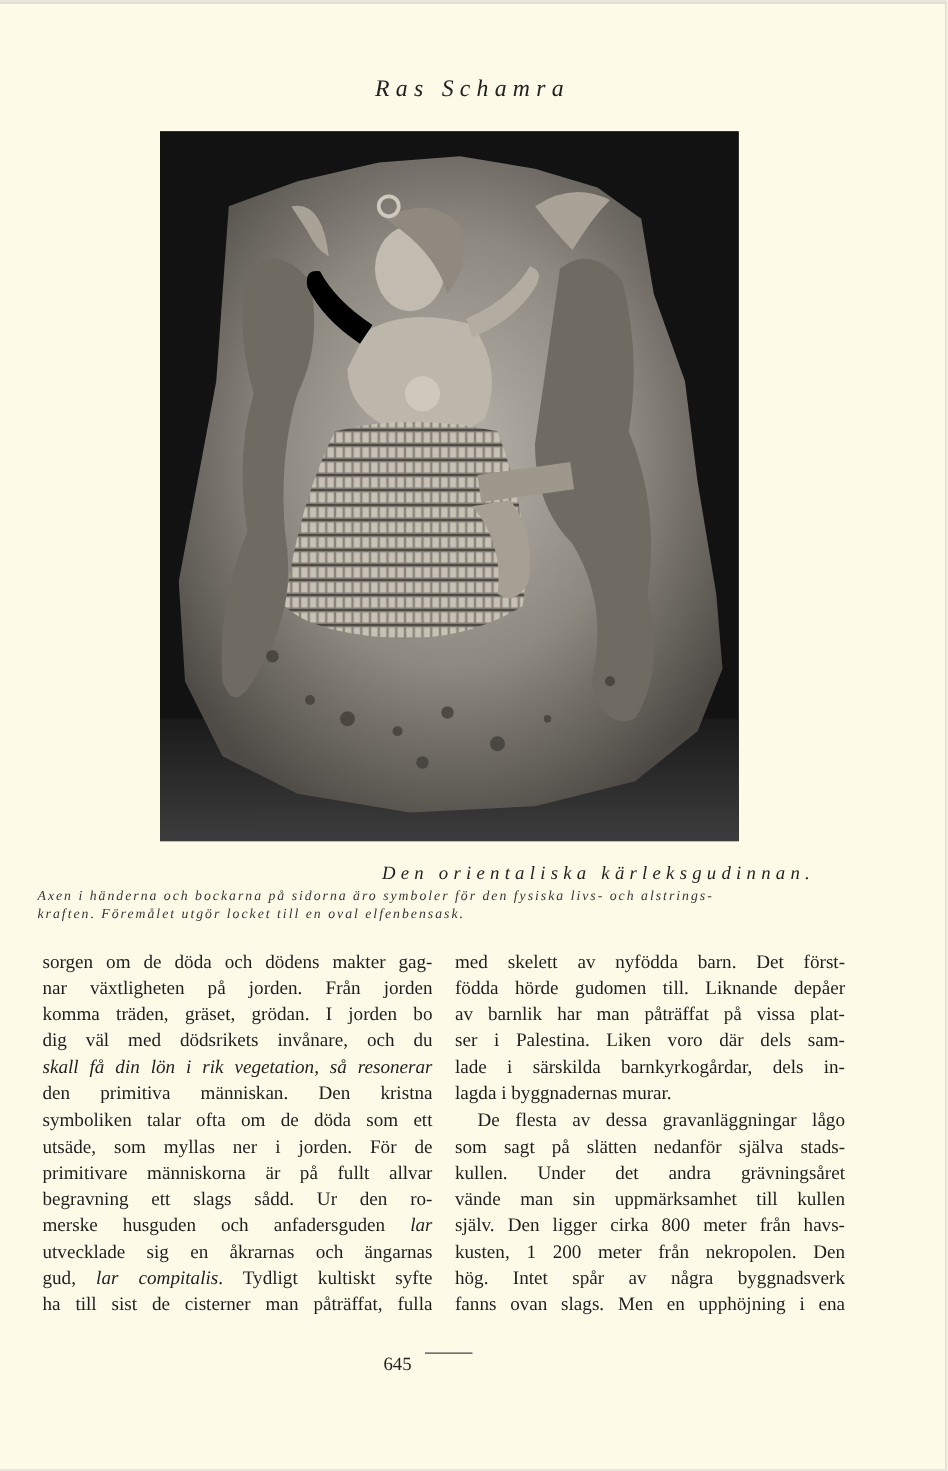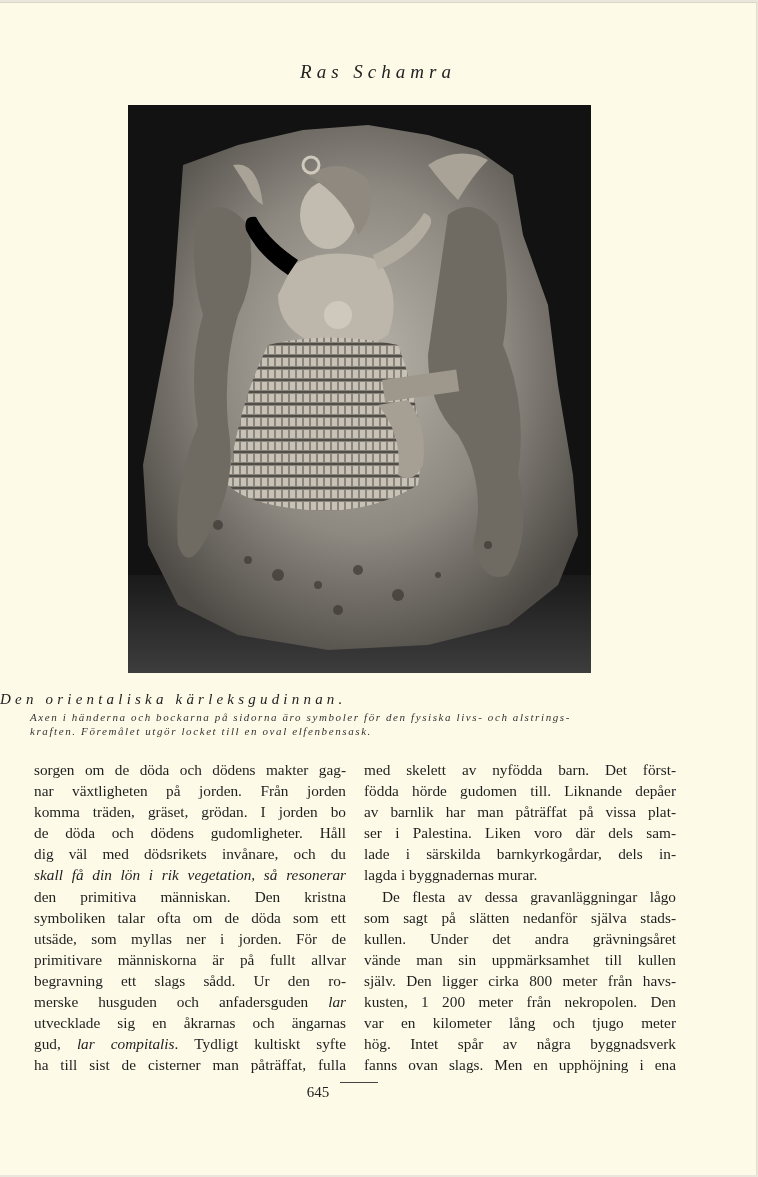--- a/index.html
+++ b/index.html
@@ -21,21 +21,21 @@
     font-size: 19px; letter-spacing: 5px; color: #222;
   }
   .plate {
     position: absolute; left: 128px; top: 102px;
     width: 463px; height: 568px;
     background: #121212; overflow: hidden;
   }
   .plate svg { display: block; }
   .caption-title {
     position: absolute; top: 688px; left: 0; width: 652px;
-    text-align: left; font-style: italic;
+    text-align: right; font-style: italic;
     font-size: 15px; letter-spacing: 4.2px; color: #222;
   }
   .caption-text {
     position: absolute; top: 707px; left: 30px; width: 700px;
     text-align: left; font-style: italic;
     font-size: 11px; letter-spacing: 1.6px; line-height: 14px; color: #333;
   }
   .col {
     position: absolute; top: 756px;
     width: 312px; font-size: 15.3px; line-height: 21.1px;
@@ -124,21 +124,20 @@
   <div class="caption-title">Den orientaliska kärleksgudinnan.</div>
   <div class="caption-text">
     <div>Axen i händerna och bockarna på sidorna äro symboler för den fysiska livs- och alstrings-</div>
     <div>kraften. Föremålet utgör locket till en oval elfenbensask.</div>
   </div>
 
   <div class="col left">
     <span class="line" style="white-space: normal; height: 21.1px; overflow: hidden;">sorgen om de döda och dödens makter gag-</span>
     <span class="line" style="white-space: normal; height: 21.1px; overflow: hidden;">nar växtligheten på jorden. Från jorden</span>
     <span class="line" style="white-space: normal; height: 21.1px; overflow: hidden;">komma träden, gräset, grödan. I jorden bo</span>
-    <span class="line" style="white-space: normal; height: 21.1px; overflow: hidden;">de döda och dödens gudomligheter. Håll</span>
     <span class="line" style="white-space: normal; height: 21.1px; overflow: hidden;">dig väl med dödsrikets invånare, och du</span>
     <span class="line" style="white-space: normal; height: 21.1px; overflow: hidden; font-style: italic;">skall få din lön i rik vegetation, så resonerar</span>
     <span class="line" style="white-space: normal; height: 21.1px; overflow: hidden;">den primitiva människan. Den kristna</span>
     <span class="line" style="white-space: normal; height: 21.1px; overflow: hidden;">symboliken talar ofta om de döda som ett</span>
     <span class="line" style="white-space: normal; height: 21.1px; overflow: hidden;">utsäde, som myllas ner i jorden. För de</span>
     <span class="line" style="white-space: normal; height: 21.1px; overflow: hidden;">primitivare människorna är på fullt allvar</span>
     <span class="line" style="white-space: normal; height: 21.1px; overflow: hidden;">begravning ett slags sådd. Ur den ro-</span>
     <span class="line" style="white-space: normal; height: 21.1px; overflow: hidden;"><span>merske husguden och anfadersguden </span><i>lar</i></span>
     <span class="line" style="white-space: normal; height: 21.1px; overflow: hidden; font-family: Liberation Serif, serif;">utvecklade sig en åkrarnas och ängarnas</span>
     <span class="line" style="white-space: normal; height: 21.1px; overflow: hidden;"><span>gud, </span><i>lar compitalis</i><span>. Tydligt kultiskt syfte</span></span>
@@ -151,20 +150,19 @@
     <span class="line" style="white-space: normal; height: 21.1px; overflow: hidden;">av barnlik har man påträffat på vissa plat-</span>
     <span class="line" style="white-space: normal; height: 21.1px; overflow: hidden;">ser i Palestina. Liken voro där dels sam-</span>
     <span class="line" style="white-space: normal; height: 21.1px; overflow: hidden;">lade i särskilda barnkyrkogårdar, dels in-</span>
     <span class="line last">lagda i byggnadernas murar.</span>
     <span class="line indent" style="white-space: normal; height: 21.1px; overflow: hidden;">De flesta av dessa gravanläggningar lågo</span>
     <span class="line" style="white-space: normal; height: 21.1px; overflow: hidden;">som sagt på slätten nedanför själva stads-</span>
     <span class="line" style="white-space: normal; height: 21.1px; overflow: hidden;">kullen. Under det andra grävningsåret</span>
     <span class="line" style="white-space: normal; height: 21.1px; overflow: hidden;">vände man sin uppmärksamhet till kullen</span>
     <span class="line" style="white-space: normal; height: 21.1px; overflow: hidden;">själv. Den ligger cirka 800 meter från havs-</span>
     <span class="line" style="white-space: normal; height: 21.1px; overflow: hidden;">kusten, 1 200 meter från nekropolen. Den</span>
-    <span class="line" style="white-space: normal; height: 21.1px; overflow: hidden;">var en kilometer lång och tjugo meter</span>
     <span class="line" style="white-space: normal; height: 21.1px; overflow: hidden;">hög. Intet spår av några byggnadsverk</span>
     <span class="line" style="white-space: normal; height: 21.1px; overflow: hidden;">fanns ovan slags. Men en upphöjning i ena</span>
   </div>
 
   <div class="folio-rule"></div>
   <div class="folio">645</div>
 </div>
 
 </body></html>

